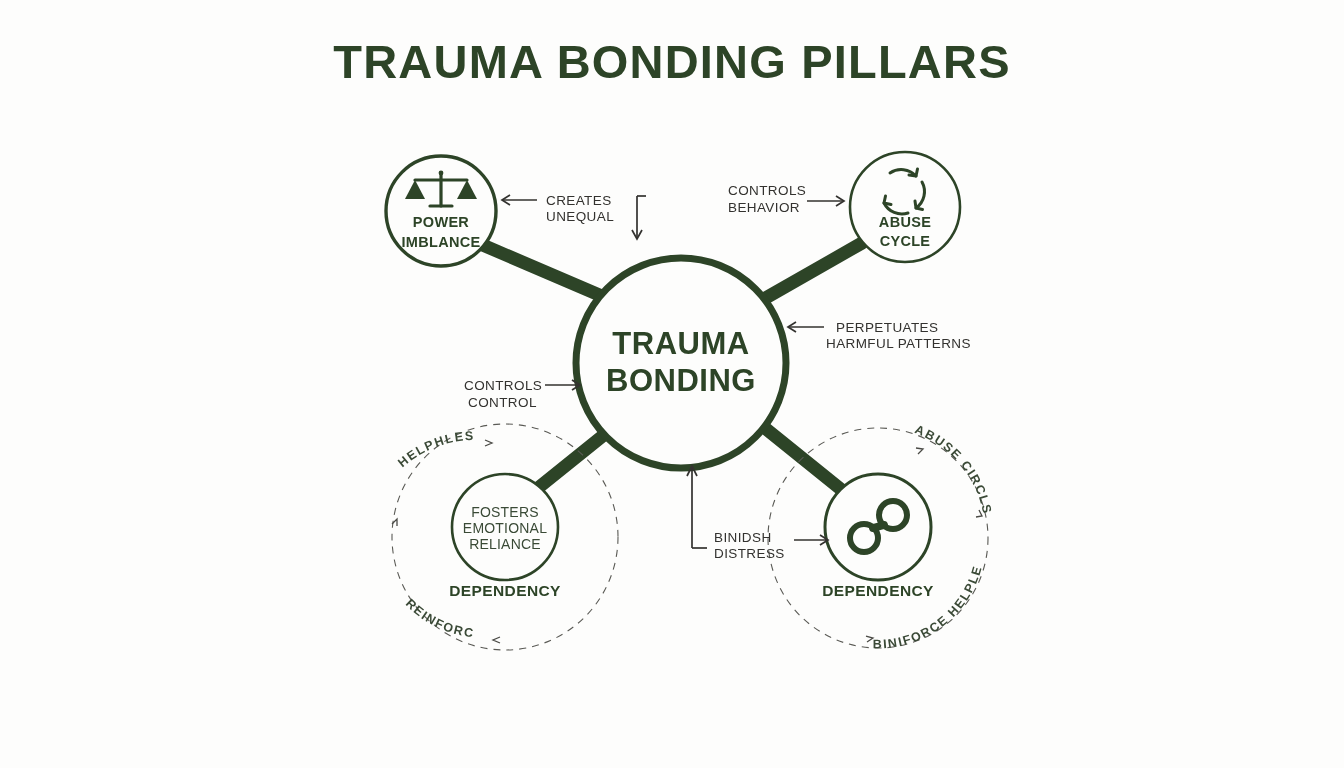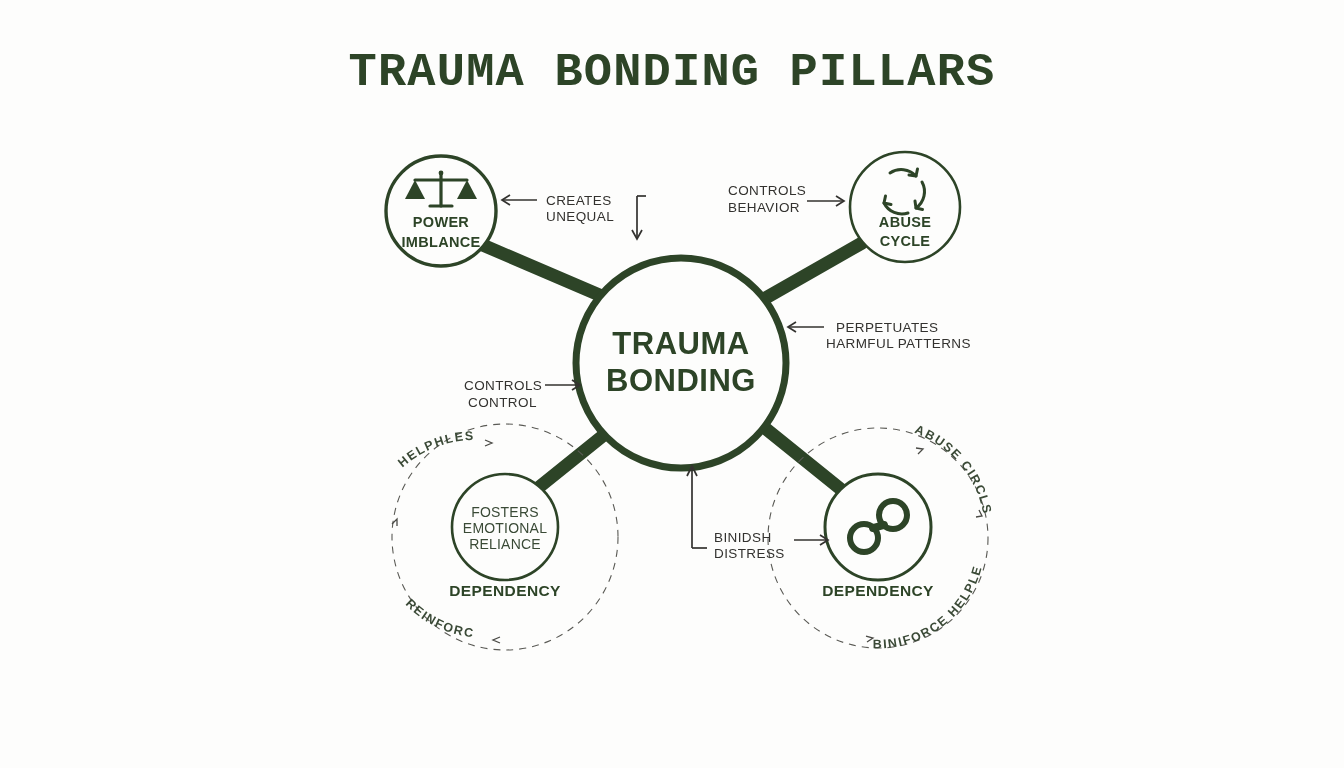--- a/index.html
+++ b/index.html
@@ -11,29 +11,29 @@
     overflow: hidden;
   }
   #canvas {
     position: relative;
     width: 1344px;
     height: 768px;
     background: #fdfdfc;
   }
   #title {
     position: absolute;
-    top: 46px;
+    top: 34px;
     left: 0;
     width: 1344px;
     text-align: center;
     font-size: 47px;
     font-weight: bold;
     letter-spacing: 1.2px;
     color: #2d4427;
-    font-family: Liberation Mono, monospace;
+    font-family: Liberation Sans, sans-serif;
   }
   svg#diagram {
     position: absolute;
     top: 0; left: 0;
     width: 1344px;
     height: 768px;
   }
   .ann-text { fill: #33322f; font-size: 13.5px; letter-spacing: .4px; }
   .center-text { fill: #2d4427; font-size: 31px; font-weight: bold; letter-spacing: .5px; }
   .node-text { fill: #2d4427; font-size: 14.5px; font-weight: bold; letter-spacing: .3px; }

